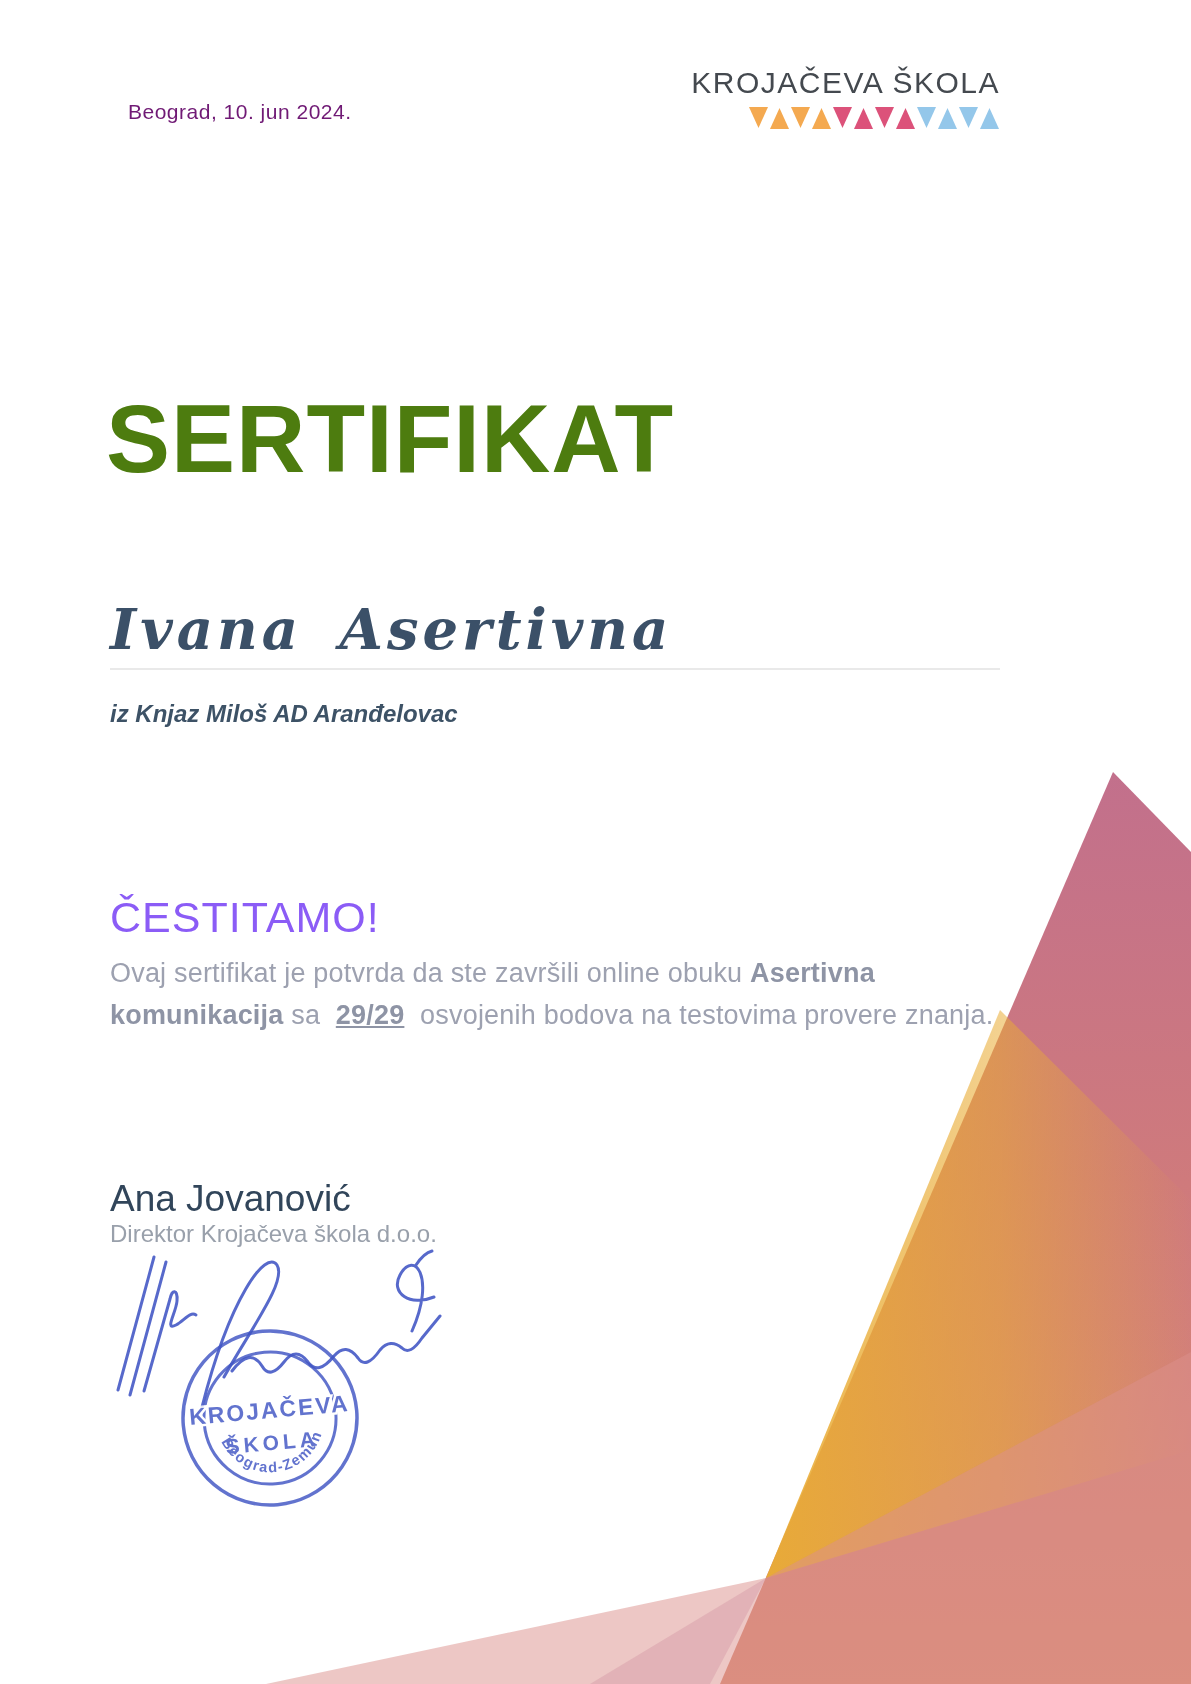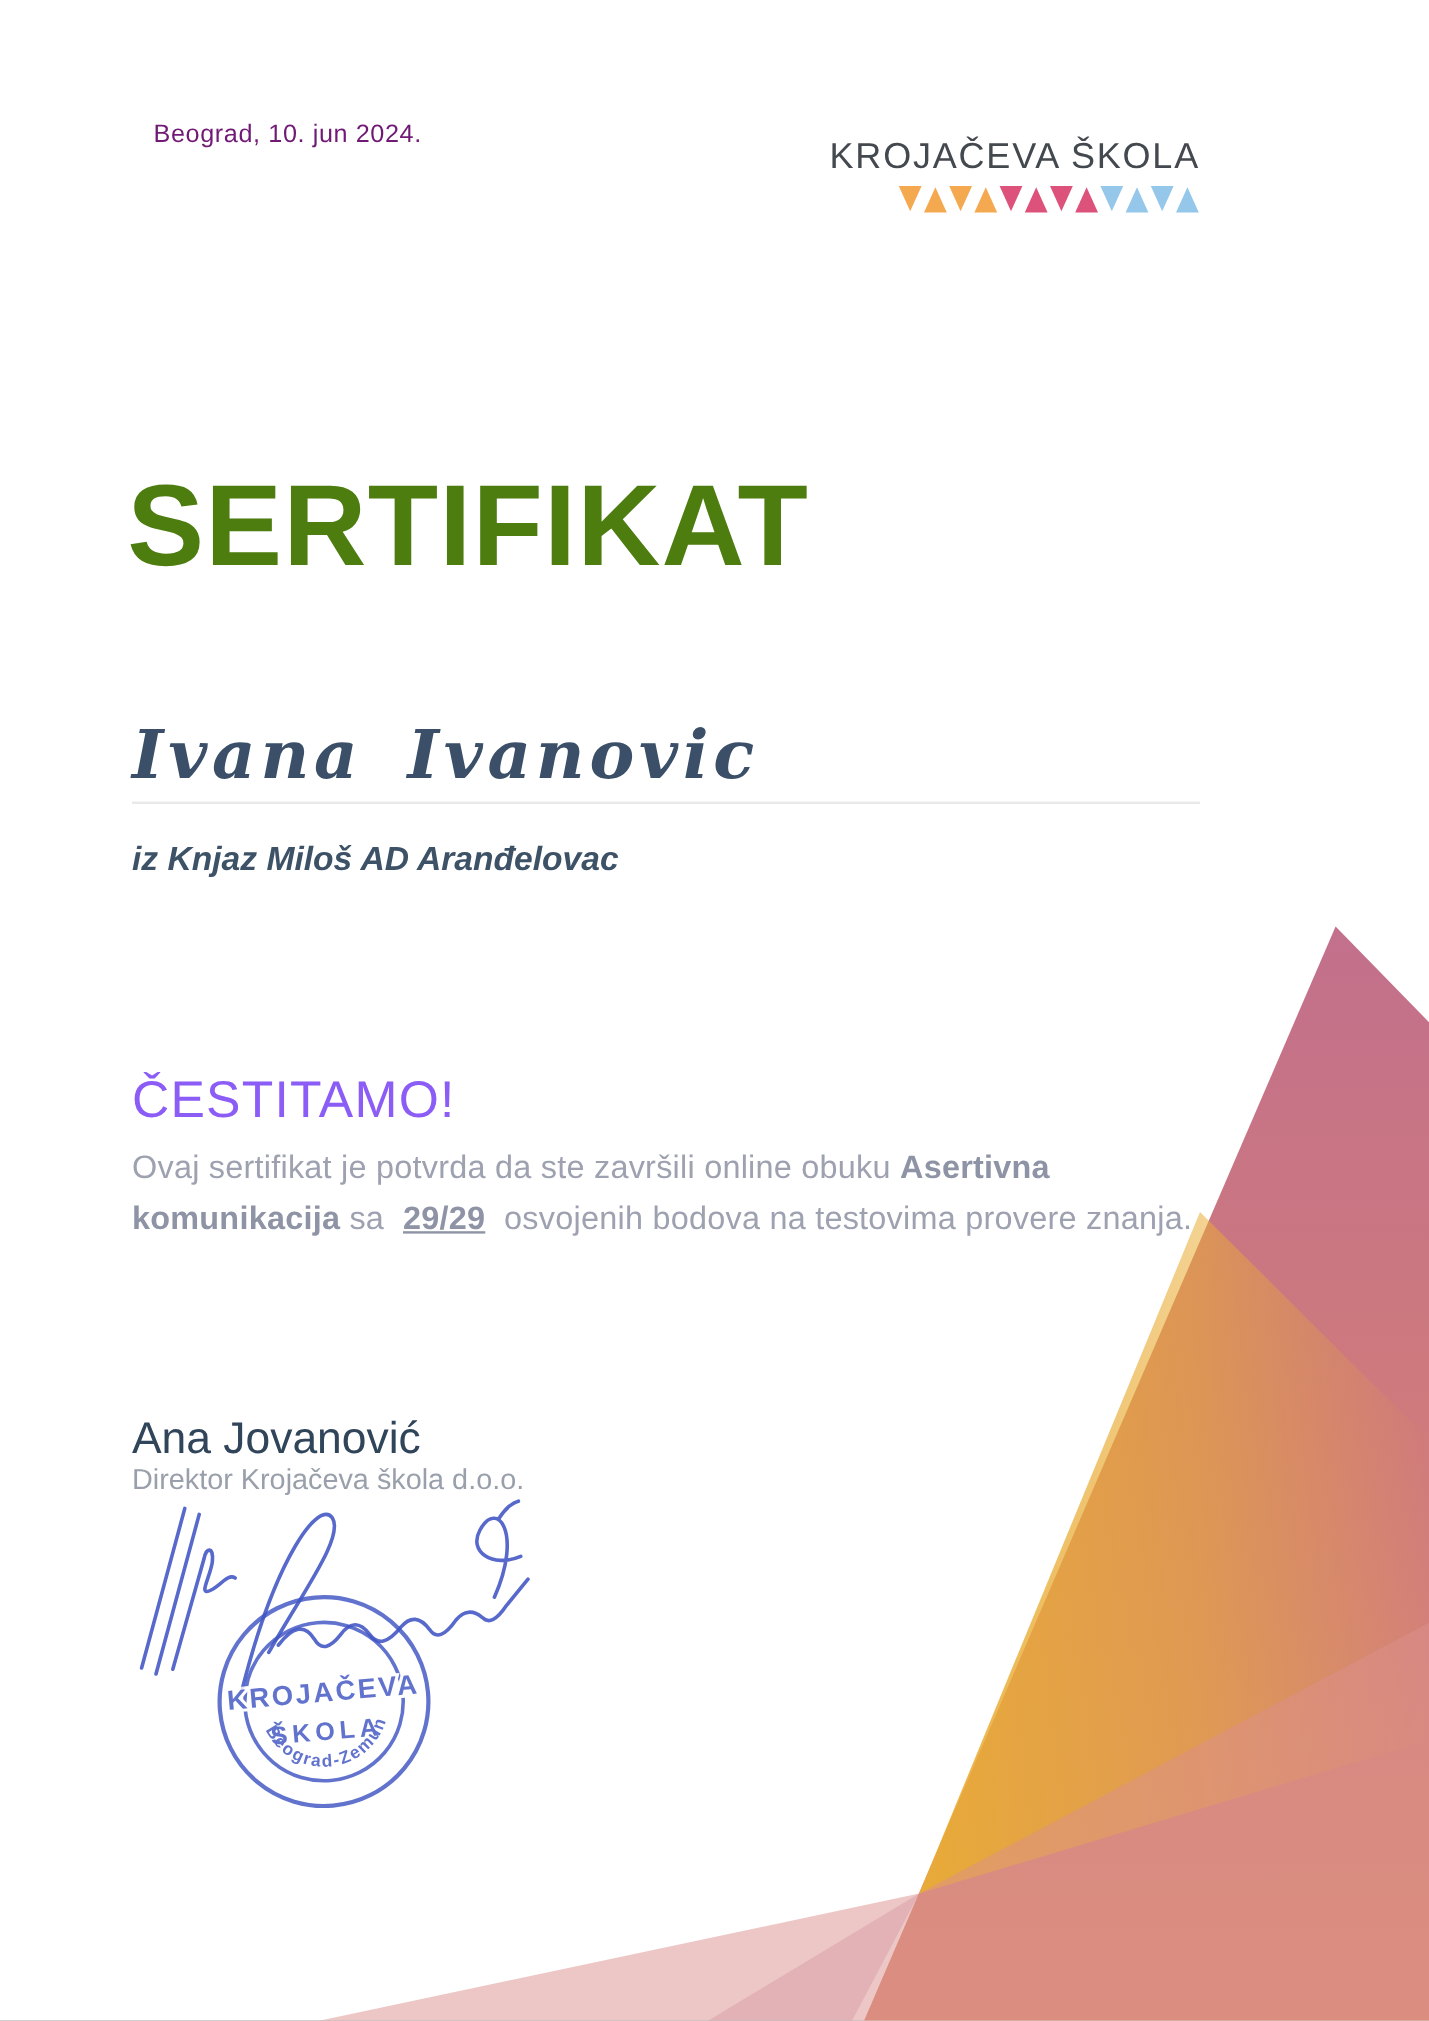--- a/index.html
+++ b/index.html
@@ -11,36 +11,36 @@
     font-family:"Liberation Sans",sans-serif;
     margin:0 auto;
   }
   .abs{position:absolute;}
   
   #bg-decor{position:absolute;inset:0;z-index:0;}
   .content{position:absolute;inset:0;z-index:1;}
 
   .date-line{left:128px;top:100px;font-size:21px;color:#701a75;letter-spacing:.5px;}
 
-  .logo-block{right:191px;top:66px;text-align:right;margin-top:48px;}
+  .logo-block{right:191px;top:66px;text-align:right;}
   .logo-text{font-size:30px;color:#44494f;letter-spacing:1.5px;font-weight:400;}
   .logo-triangles{display:block;margin-top:6px;}
 
   .issuer-line{left:110px;top:350px;font-size:28px;color:#4c5e6f;letter-spacing:.3px;}
   .cert-title{left:106px;top:384px;font-size:96px;font-weight:700;color:#4d7c0f;letter-spacing:1px;}
 
   .recipient-name{
     left:110px;top:596px;
     font-family:"DejaVu Serif",serif;
     font-style:italic;font-weight:600;
     font-size:56px;color:#3b5068;letter-spacing:4px;
     word-spacing:14px;
   }
   .name-underline{left:110px;top:668px;width:890px;height:2px;background:#e9e9e9;}
-  .recipient-company{left:110px;top:700px;font-size:28px;font-style:italic;font-weight:700;color:#3d5266;}
+  .recipient-company{left:110px;top:700px;font-size:24px;font-style:italic;font-weight:700;color:#3d5266;}
 
   .congrats{left:110px;top:893px;font-size:43px;color:#8b5cf6;letter-spacing:1px;font-weight:400;}
   .body-text{
     left:110px;top:952px;width:945px;
     font-size:27px;line-height:42px;color:#9da1b0;letter-spacing:.2px;
   }
   .body-text b{color:#8e94a5;font-weight:700;}
   .score{margin:0 8px;text-decoration:underline;}
   .course{margin-left:0px;}
 
@@ -94,21 +94,21 @@
         <polygon points="148,23 167,23 157.5,2" fill="#dc527a"></polygon>
         <polygon points="169,1 188,1 178.5,22" fill="#94c7ea"></polygon>
         <polygon points="190,23 209,23 199.5,2" fill="#94c7ea"></polygon>
         <polygon points="211,1 230,1 220.5,22" fill="#94c7ea"></polygon>
         <polygon points="232,23 251,23 241.5,2" fill="#94c7ea"></polygon>
       </svg>
     </div>
 
     <div class="abs cert-title">SERTIFIKAT</div>
 
-    <div class="abs recipient-name">Ivana Ivanovic</div>
+    <div class="abs recipient-name">Ivana Asertivna</div>
     <div class="abs name-underline"></div>
     <div class="abs recipient-company">iz Knjaz Miloš AD Aranđelovac</div>
 
     <div class="abs congrats">ČESTITAMO!</div>
     <div class="abs body-text"><span>Ovaj sertifikat je potvrda da ste završili online obuku </span><b class="course">Asertivna komunikacija</b><span> sa </span><b class="score">29/29</b><span> osvojenih bodova na testovima provere znanja.</span></div>
 
     <div class="abs sig-name">Ana Jovanović</div>
     <div class="abs sig-title">Direktor Krojačeva škola d.o.o.</div>
 
     <svg class="abs" style="left:80px;top:1235px;" width="400" height="200" viewBox="0 0 400 200" aria-hidden="true">

